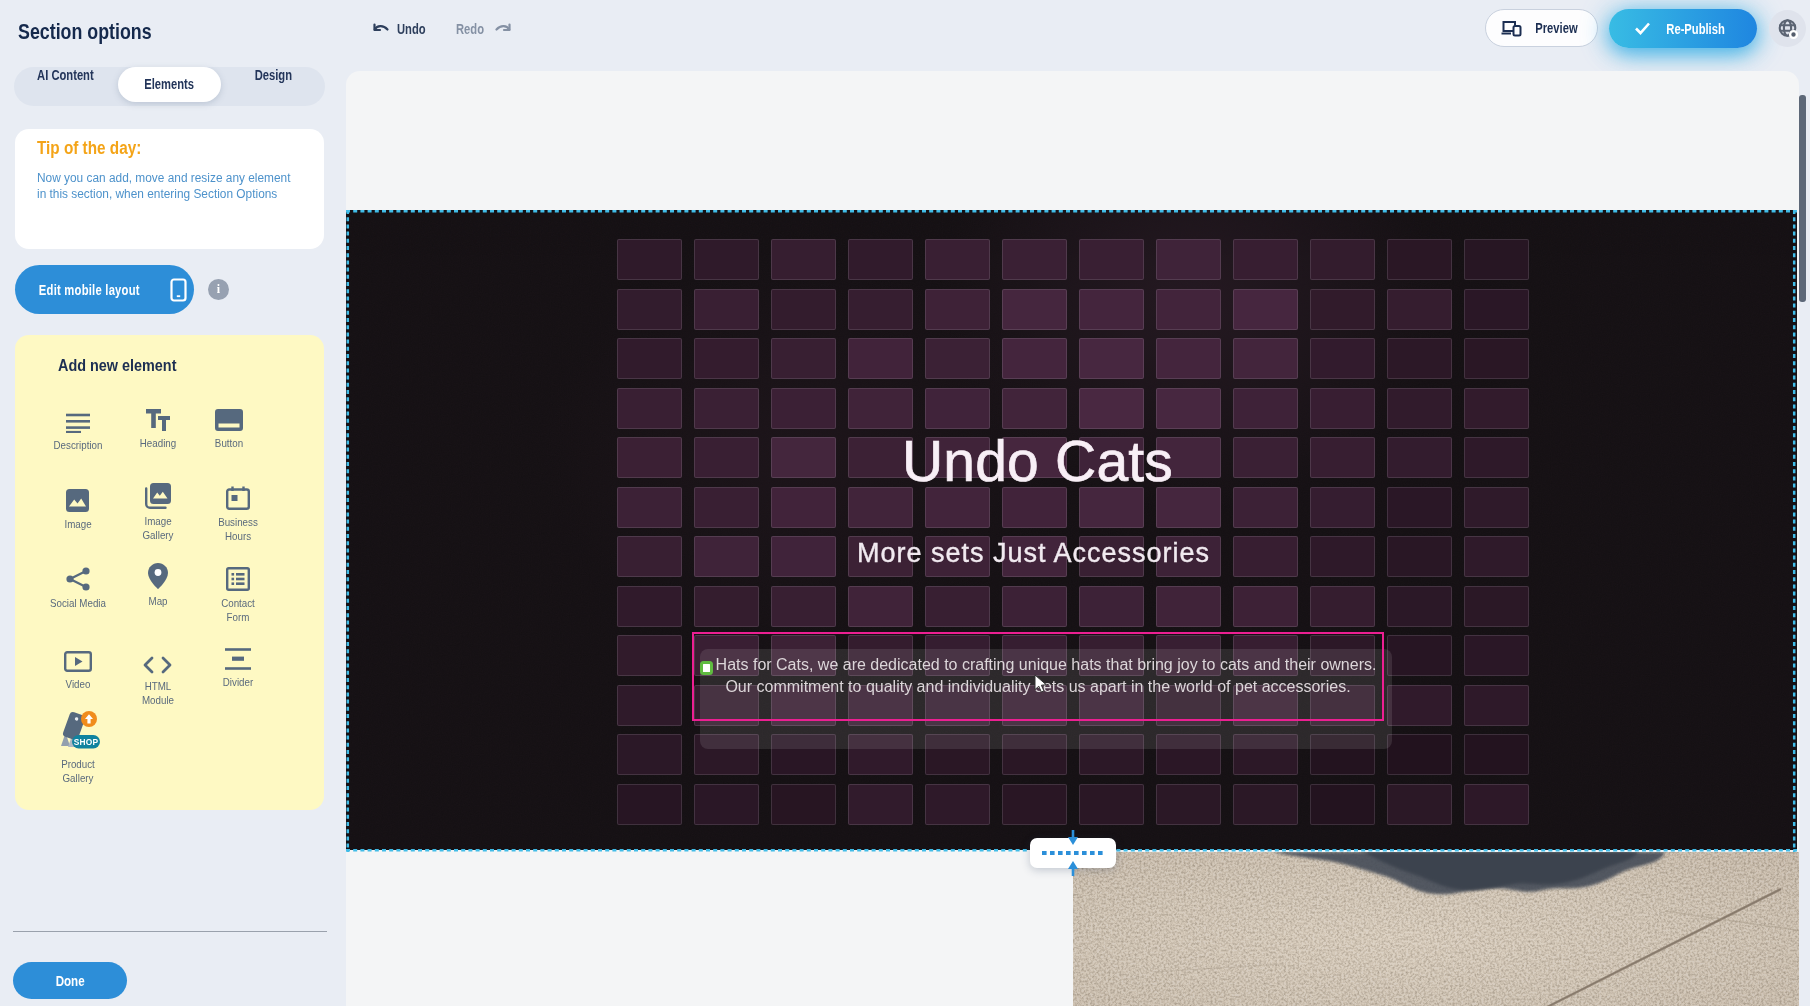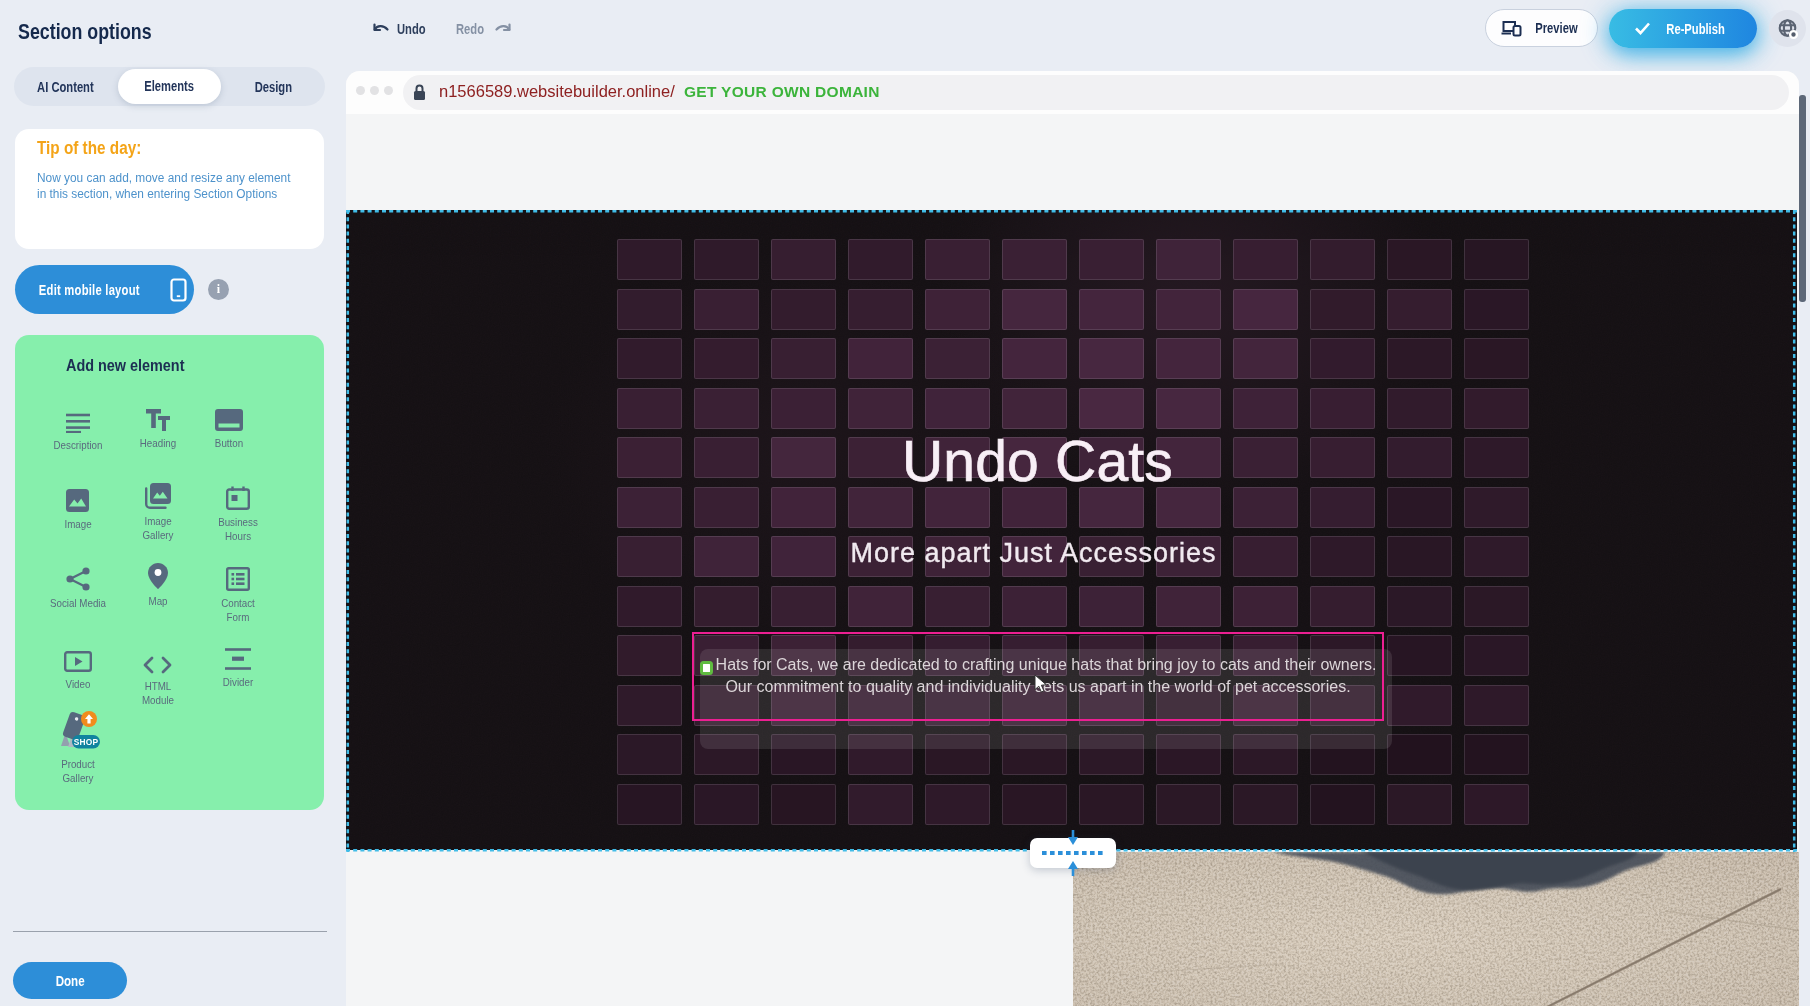--- a/index.html
+++ b/index.html
@@ -7,29 +7,29 @@
 body{font-family:"Liberation Sans",sans-serif;background:#e9edf4;position:relative}
 .abs{position:absolute}
 
 .secopt{left:18px;top:19px;font-size:22px;font-weight:bold;color:#15294c;transform:scaleX(.81);transform-origin:left center;white-space:nowrap}
 .undo{left:372px;top:21px;display:flex;align-items:center;gap:6px;font-size:14px;font-weight:bold;color:#2e3f5c}.undo span,.redo span{display:inline-block;transform:scaleX(.8);transform-origin:left center}
 .redo{left:456px;top:21px;display:flex;align-items:center;gap:2px;font-size:14px;font-weight:bold;color:#8591a4}
 .btn-preview{left:1485px;top:9px;width:113px;height:38px;border:1.5px solid #c9d1de;border-radius:19px;background:#fdfdfe;display:flex;align-items:center;justify-content:center;gap:7px;font-size:14px;font-weight:bold;color:#1c2e52}.btn-preview span{display:inline-block;transform:scaleX(.8)}
 .btn-repub{left:1609px;top:9px;width:148px;height:39px;border-radius:20px;background:linear-gradient(90deg,#38bce4,#1f86e0);display:flex;align-items:center;justify-content:center;gap:8px;font-size:14px;font-weight:bold;color:#fff;box-shadow:0 6px 20px rgba(41,170,228,.75),0 2px 30px rgba(41,170,228,.45)}.btn-repub span{display:inline-block;transform:scaleX(.8)}
 .globe{left:1769px;top:10px;width:37px;height:37px;border-radius:50%;background:#dfe3ec;display:flex;align-items:center;justify-content:center}
 
-.tabs{left:14px;top:67px;width:311px;height:39px;border-radius:20px;background:#dee4ee;display:flex;align-items:center}
+.tabs{left:14px;top:67px;width:311px;height:39px;border-radius:20px;background:#dee4ee;display:flex;}
 .tab{flex:1;text-align:center;font-size:14px;font-weight:bold;color:#23355a}.tab b{display:inline-block;transform:scaleX(.8);font-weight:bold}
 .tab.sel{background:#fff;border-radius:19px;height:35px;line-height:35px;box-shadow:0 2px 6px rgba(90,110,140,.25);margin:0 2px}
 .tipcard{left:15px;top:129px;width:309px;height:120px;background:#fff;border-radius:14px;padding:9px 22px}
 .tipcard h3{font-size:18px;color:#f4a418;font-weight:bold;transform:scaleX(.85);transform-origin:left center;white-space:nowrap}
 .tipcard p{margin-top:12px;font-size:12.5px;line-height:15.5px;color:#4d92cb;transform:scaleX(.95);transform-origin:left top;white-space:nowrap}
 .editbtn{left:15px;top:265px;width:179px;height:49px;border-radius:25px;background:#2d8ed8;color:#fff;font-size:15px;font-weight:bold;display:flex;align-items:center;justify-content:center;gap:14px}.editbtn span{display:inline-block;transform:scaleX(.75);transform-origin:center;white-space:nowrap;letter-spacing:.3px}
 .info{left:208px;top:279px;width:21px;height:21px;border-radius:50%;background:#97a1b1;color:#fff;font-size:12px;font-weight:bold;text-align:center;line-height:21px;font-family:"Liberation Serif",serif}
-.addcard{left:15px;top:335px;width:309px;height:475px;background:#86efac;border-radius:14px;padding:22px 0 0 16px}
+.addcard{left:15px;top:335px;width:309px;height:475px;background:#fef9c3;border-radius:14px;padding:22px 0 0 8px}
 .addcard h4{font-size:16px;color:#1c2e52;font-weight:bold;margin-left:35px;transform:scaleX(.9);transform-origin:left center;white-space:nowrap}
 .cell{position:absolute;width:80px;text-align:center}
 .cell .ic{height:30px;display:flex;align-items:flex-end;justify-content:center}
 .cell .lb{margin-top:6px;font-size:11.5px;line-height:13.5px;color:#5a6a7e;transform:scaleX(.85)}
 .divline{left:13px;top:931px;width:314px;height:0;border-top:1.5px solid #9aa1ac}
 .donebtn{left:13px;top:962px;width:114px;height:37px;border-radius:19px;background:#2d8ed8;color:#fff;font-size:14.5px;font-weight:bold;display:flex;align-items:center;justify-content:center}.donebtn b{display:inline-block;transform:scaleX(.8)}
 
 .canvas{left:346px;top:71px;width:1453px;height:935px;border-radius:14px 14px 0 0;overflow:hidden;background:#f4f5f6}
 .chrome{position:absolute;left:0;top:0;width:100%;height:43px;background:#fdfdfd}
 .dot{position:absolute;top:15px;width:9px;height:9px;border-radius:50%;background:#e2e2e4}
@@ -428,39 +428,27 @@
 <i style="left:579px;top:573.5px;background:rgb(46,25,41)"></i>
 <i style="left:656px;top:573.5px;background:rgb(41,22,36)"></i>
 <i style="left:733px;top:573.5px;background:rgb(42,23,37)"></i>
 <i style="left:810px;top:573.5px;background:rgb(43,24,38)"></i>
 <i style="left:887px;top:573.5px;background:rgb(43,24,38)"></i>
 <i style="left:964px;top:573.5px;background:rgb(35,19,31)"></i>
 <i style="left:1041px;top:573.5px;background:rgb(43,24,38)"></i>
 <i style="left:1118px;top:573.5px;background:rgb(45,24,40)"></i>
       </div>
   <div class="h1" style="top:218px;left:-34px;font-size:57px;letter-spacing:.2px">Undo Cats</div>
-  <div class="h1" style="top:328px;left:-38px;font-size:27px;letter-spacing:1px;color:#f1eaf0;-webkit-text-stroke:.4px #f1eaf0">More apart Just Accessories</div>
+  <div class="h1" style="top:328px;left:-38px;font-size:27px;letter-spacing:1px;color:#f1eaf0;-webkit-text-stroke:.4px #f1eaf0">More sets Just Accessories</div>
   <div class="hero-ghost"></div>
   <div class="pinkbox"></div>
   <div class="desc"><span class="cb"></span>Hats for Cats, we are dedicated to crafting unique hats that bring joy to cats and their owners.<br>Our commitment to quality and individuality sets us apart in the world of pet accessories.</div>
   <svg style="position:absolute;left:688px;top:464px" width="14" height="20" viewBox="0 0 14 20">
         <path d="M1 1 L1 15.5 L4.8 12.2 L7.3 18 L9.9 16.9 L7.4 11.2 L12.3 10.8 Z" fill="#fff" stroke="#333" stroke-width="1"></path>
       </svg>
-</div>
-<div class="chrome">
-  <div class="dot" style="left:10px"></div>
-      <div class="dot" style="left:24px"></div>
-      <div class="dot" style="left:38px"></div>
-  <div class="urlpill"></div>
-  <svg style="position:absolute;left:67px;top:13px" width="13" height="17" viewBox="0 0 13 17">
-        <rect x="1" y="7" width="11" height="9" rx="1.5" fill="#3a4556"></rect>
-        <path d="M3.5 7 L3.5 4.5 A3 3 0 0 1 9.5 4.5 L9.5 7" fill="none" stroke="#3a4556" stroke-width="2"></path>
-      </svg>
-  <div class="urltxt">n1566589.websitebuilder.online/</div>
-  <div class="getdom">GET YOUR OWN DOMAIN</div>
 </div>
 <div class="pave">
       <svg width="726" height="155" viewBox="0 0 726 155">
 <defs>
 <filter id="pn" color-interpolation-filters="sRGB">
             <feTurbulence type="fractalNoise" baseFrequency="0.45" numOctaves="3" seed="8"></feTurbulence>
             <feColorMatrix type="matrix" values="1.6 0 0 0 0.04 1.6 0 0 0 0.01 1.6 0 0 0 -0.05 0 0 0 0 0.5"></feColorMatrix>
           </filter>
 <radialGradient id="pg" cx="45%" cy="55%" r="75%">
             <stop offset="0%" stop-color="#d3c6b6"></stop>

